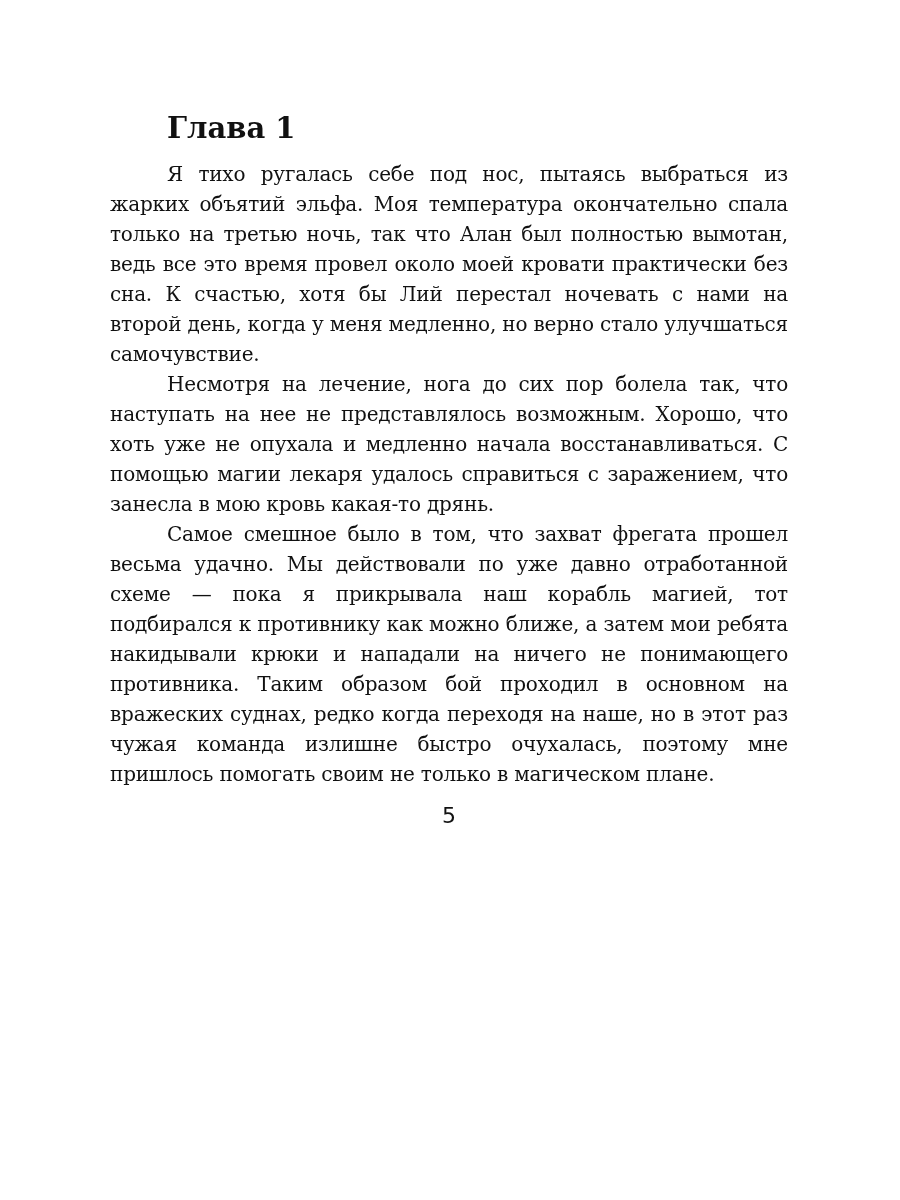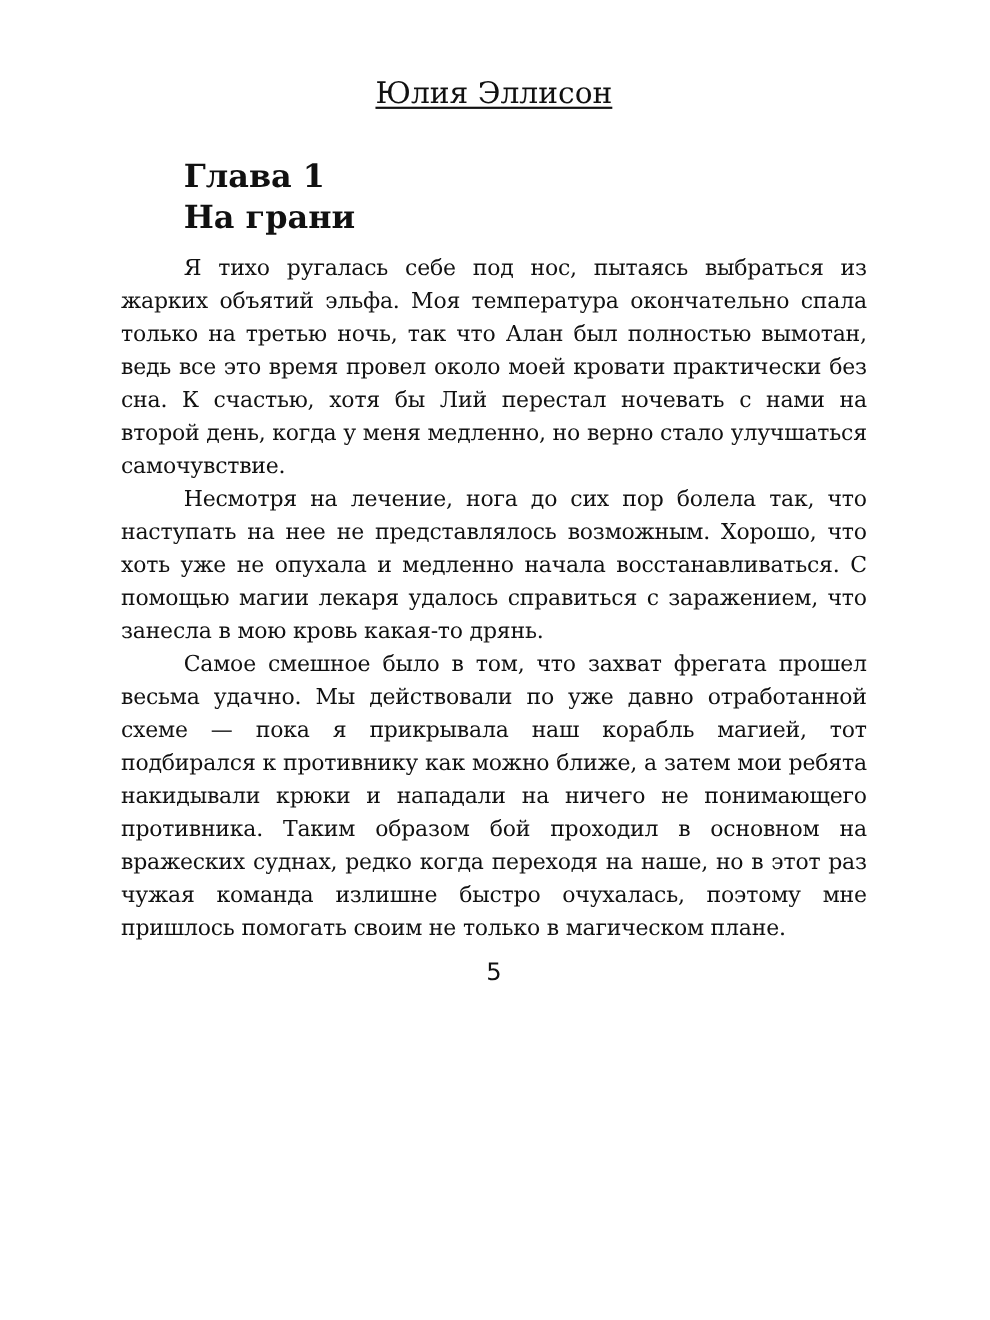--- a/index.html
+++ b/index.html
@@ -52,25 +52,23 @@
     font-size: 22px;
     line-height: 26px;
   }
 </style>
 </head>
 <body>
 
 <div class="page">
   <div class="content">
 
-    <div class="author">Юлия Эллисон</div>
 
     <div class="chapter">
       <div>Глава 1</div>
-      <div>На грани</div>
     </div>
 
     <div class="body-text">
       <p>Я тихо ругалась себе под нос, пытаясь выбраться из жарких объятий эльфа. Моя температура окончательно спала только на третью ночь, так что Алан был полностью вымотан, ведь все это время провел около моей кровати практически без сна. К счастью, хотя бы Лий перестал ночевать с нами на второй день, когда у меня медленно, но верно стало улучшаться самочувствие.</p>
       <p>Несмотря на лечение, нога до сих пор болела так, что наступать на нее не представлялось возможным. Хорошо, что хоть уже не опухала и медленно начала восстанавливаться. С помощью магии лекаря удалось справиться с заражением, что занесла в мою кровь какая-то дрянь.</p>
       <p>Самое смешное было в том, что захват фрегата прошел весьма удачно. Мы действовали по уже давно отработанной схеме — пока я прикрывала наш корабль магией, тот подбирался к противнику как можно ближе, а затем мои ребята накидывали крюки и нападали на ничего не понимающего противника. Таким образом бой проходил в основном на вражеских суднах, редко когда переходя на наше, но в этот раз чужая команда излишне быстро очухалась, поэтому мне пришлось помогать своим не только в магическом плане.</p>
     </div>
 
     <div class="page-number">5</div>
 

